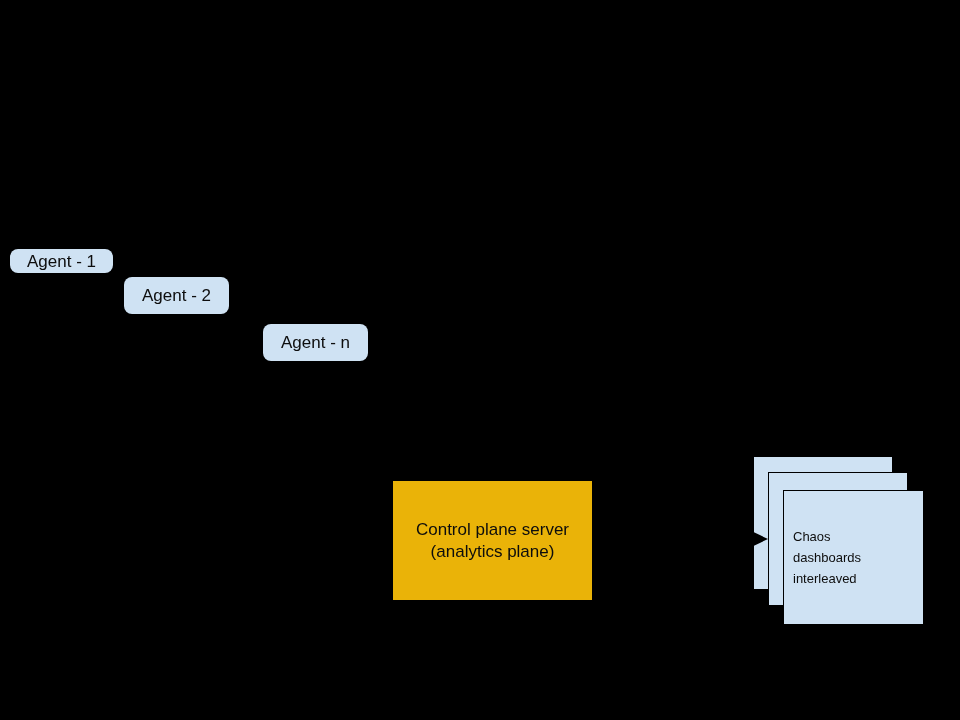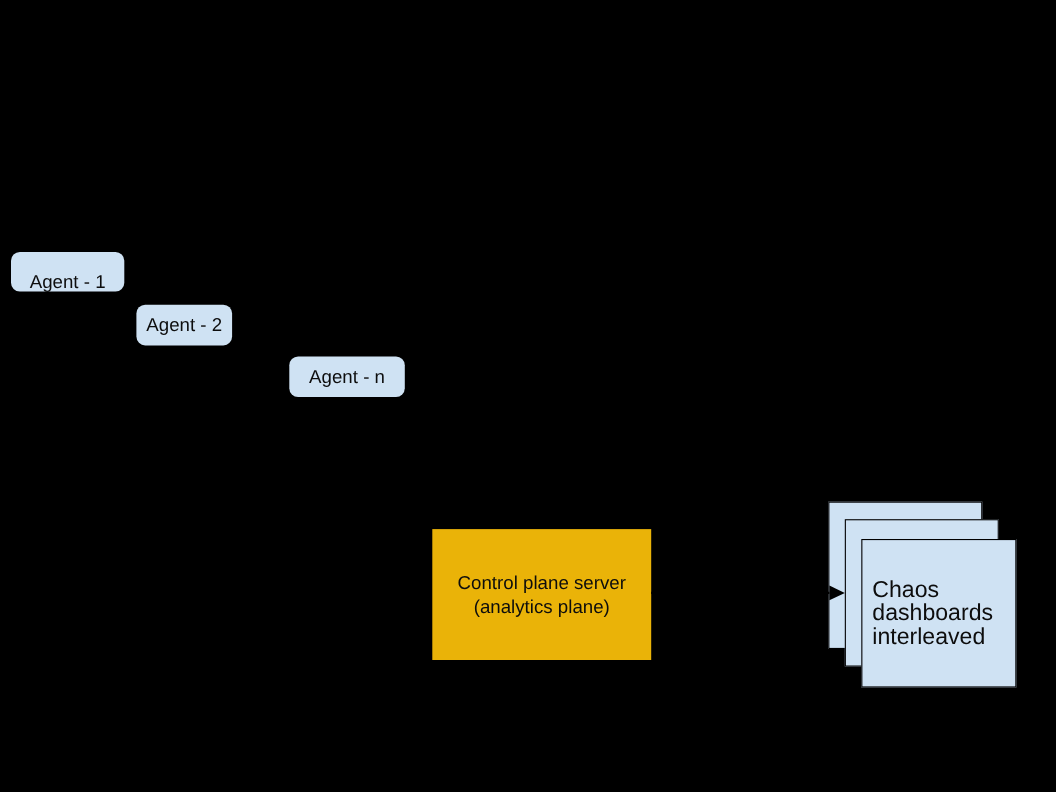--- a/index.html
+++ b/index.html
@@ -20,22 +20,22 @@
   .agent {
     position: absolute;
     background: #cfe2f3;
     border-radius: 8px;
     display: flex;
     align-items: center;
     justify-content: center;
     font-size: 17px;
     line-height: 1;
   }
-  .agent-1 { left: 10px;  top: 229px; width: 103px; height: 36px; align-items: flex-end; }
-  .agent-2 { left: 124px; top: 277px; width: 87px; height: 37px; }
+  .agent-1 { left: 10px;  top: 249px; width: 103px; height: 24px; }
+  .agent-2 { left: 124px; top: 277px; width: 105px; height: 37px; }
   .agent-n { left: 263px; top: 324px; width: 105px; height: 37px; }
 
   
   .cylinder {
     position: absolute;
     left: 51px;
     top: 481px;
     width: 128px;
     height: 121px;
   }
@@ -72,21 +72,21 @@
     background: #cfe2f3;
     border: 1.5px solid #000000;
   }
   .card-back   { left: 753px; top: 456px; width: 140px; height: 134px; z-index: 1; }
   .card-middle { left: 768px; top: 472px; width: 140px; height: 134px; z-index: 2; }
   .card-front  { left: 783px; top: 490px; width: 141px; height: 135px; z-index: 3;
                  display: flex; flex-direction: column; justify-content: center; }
   .card-front .card-label {
     padding-left: 9px;
     padding-right: 18px;
-    font-size: 21px;
+    font-size: 13px;
     line-height: 21px;
   }
 
   
   .arrow {
     position: absolute;
     left: 590px;
     top: 528px;
     z-index: 4;
   }

